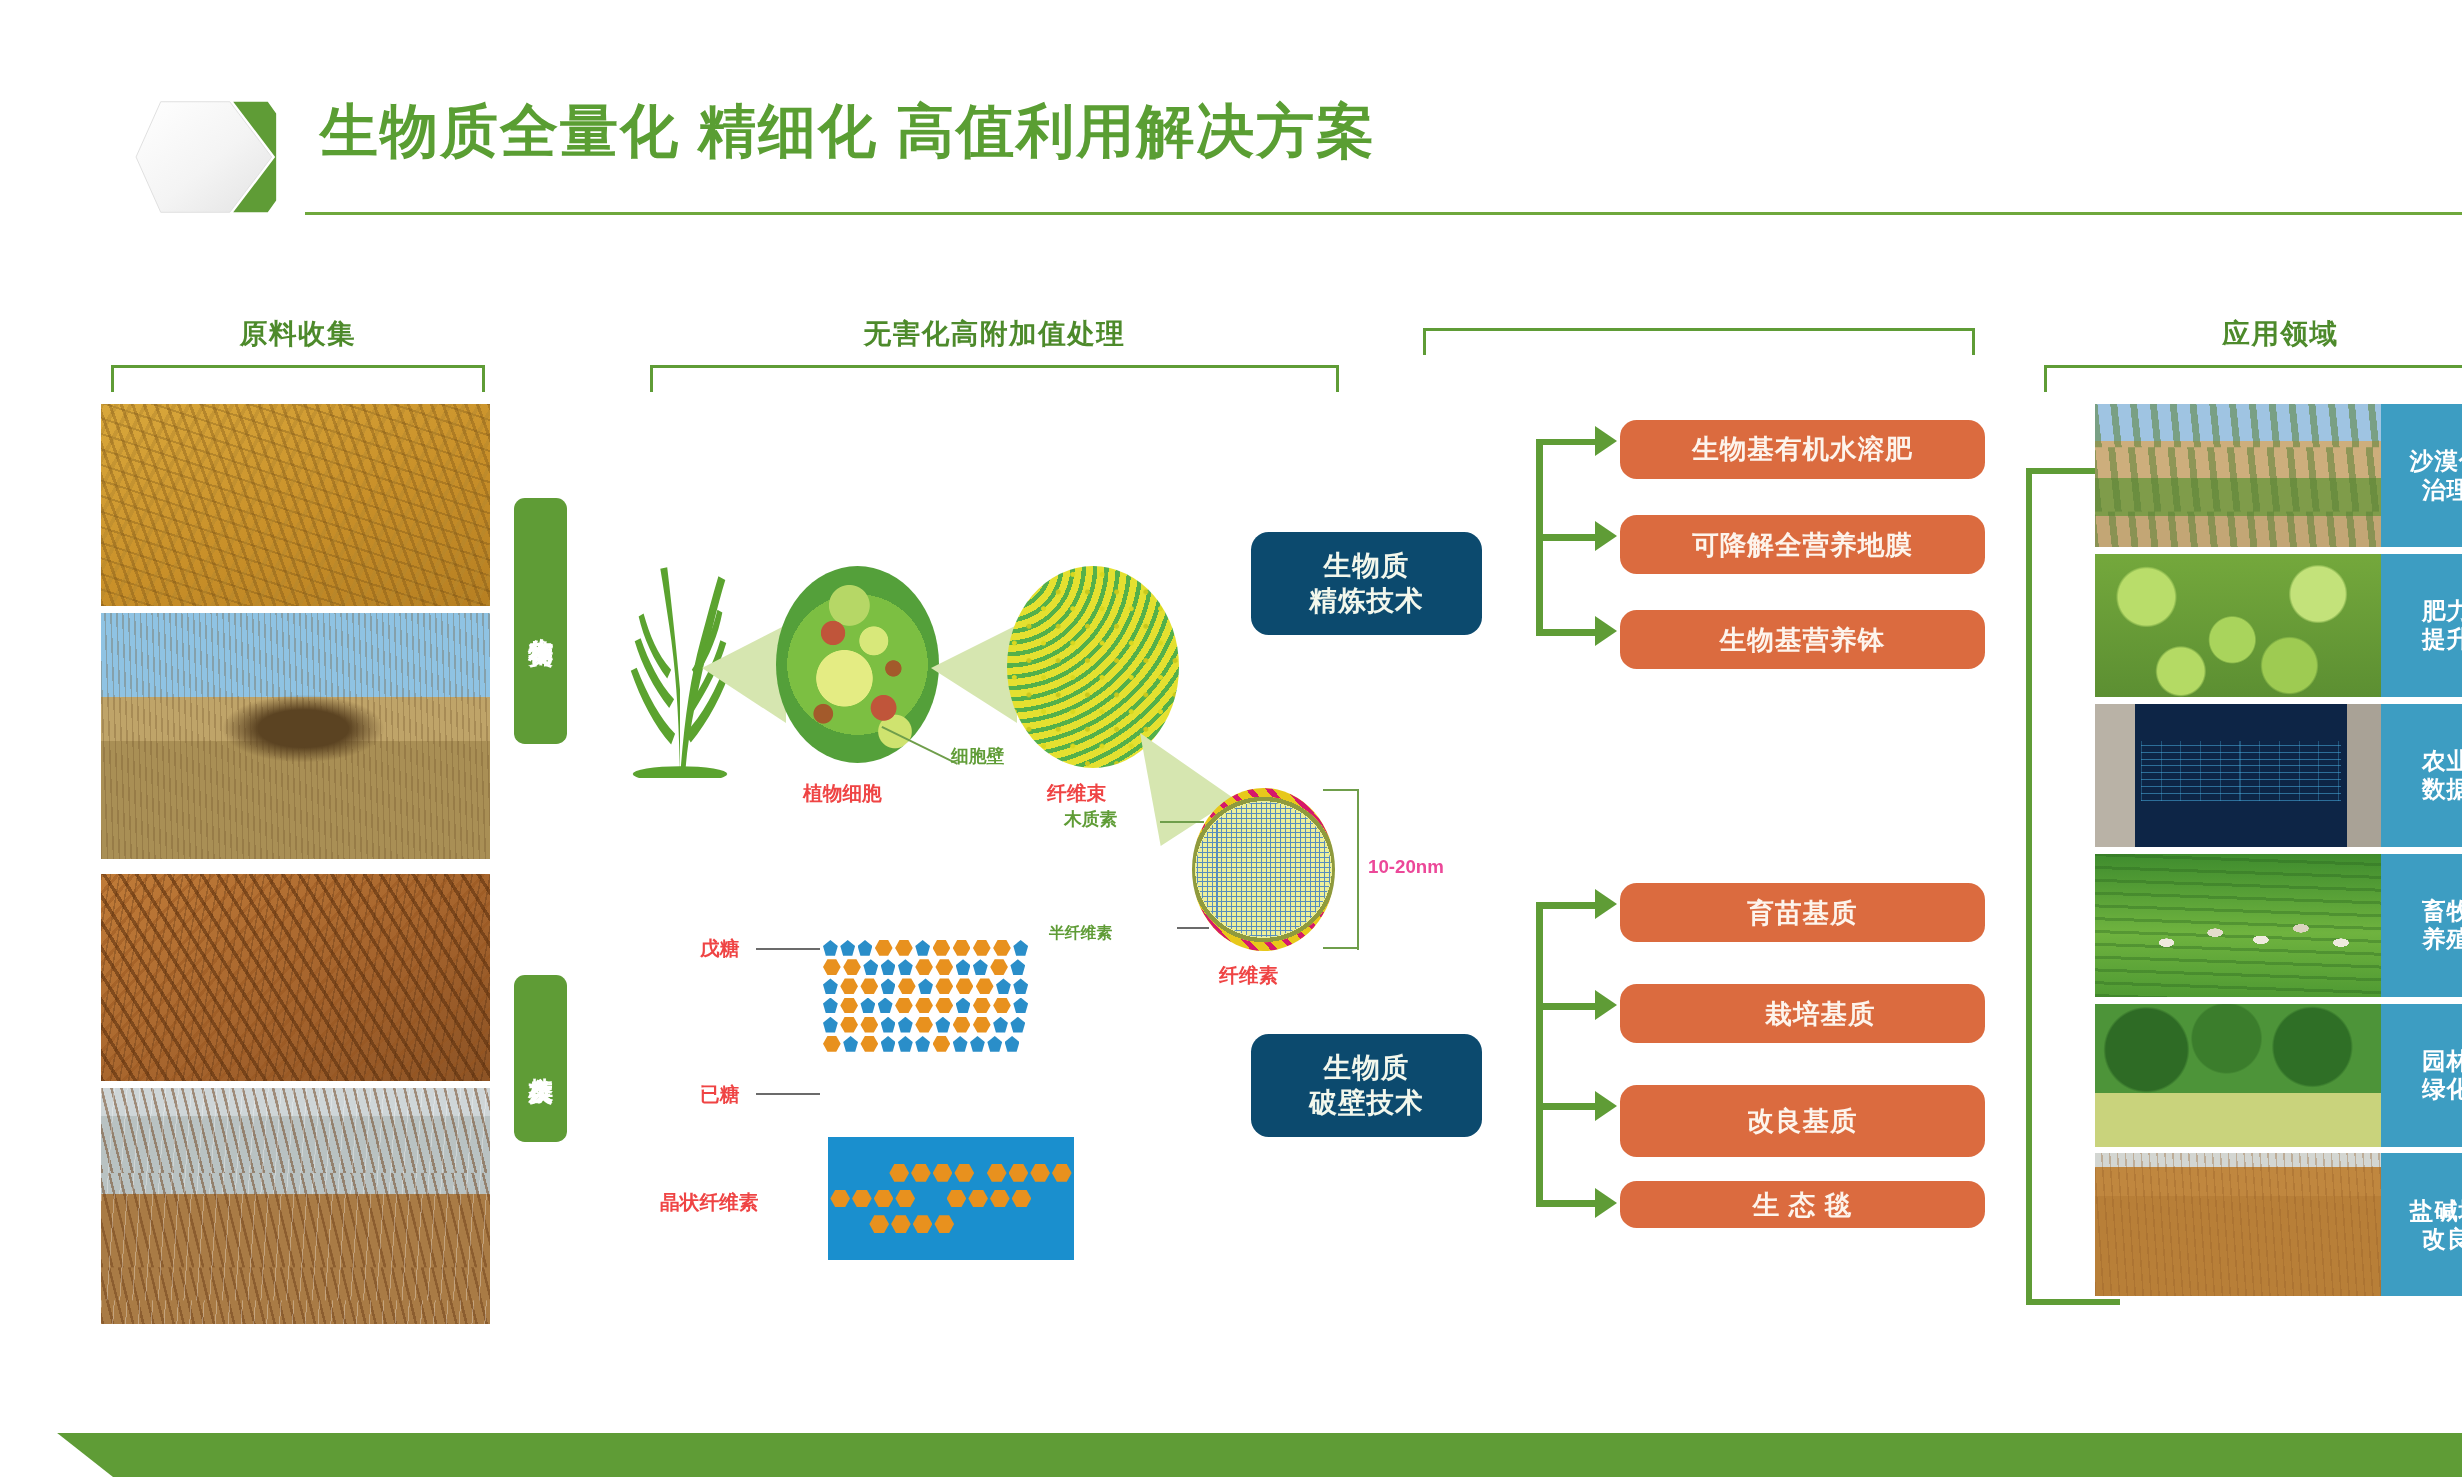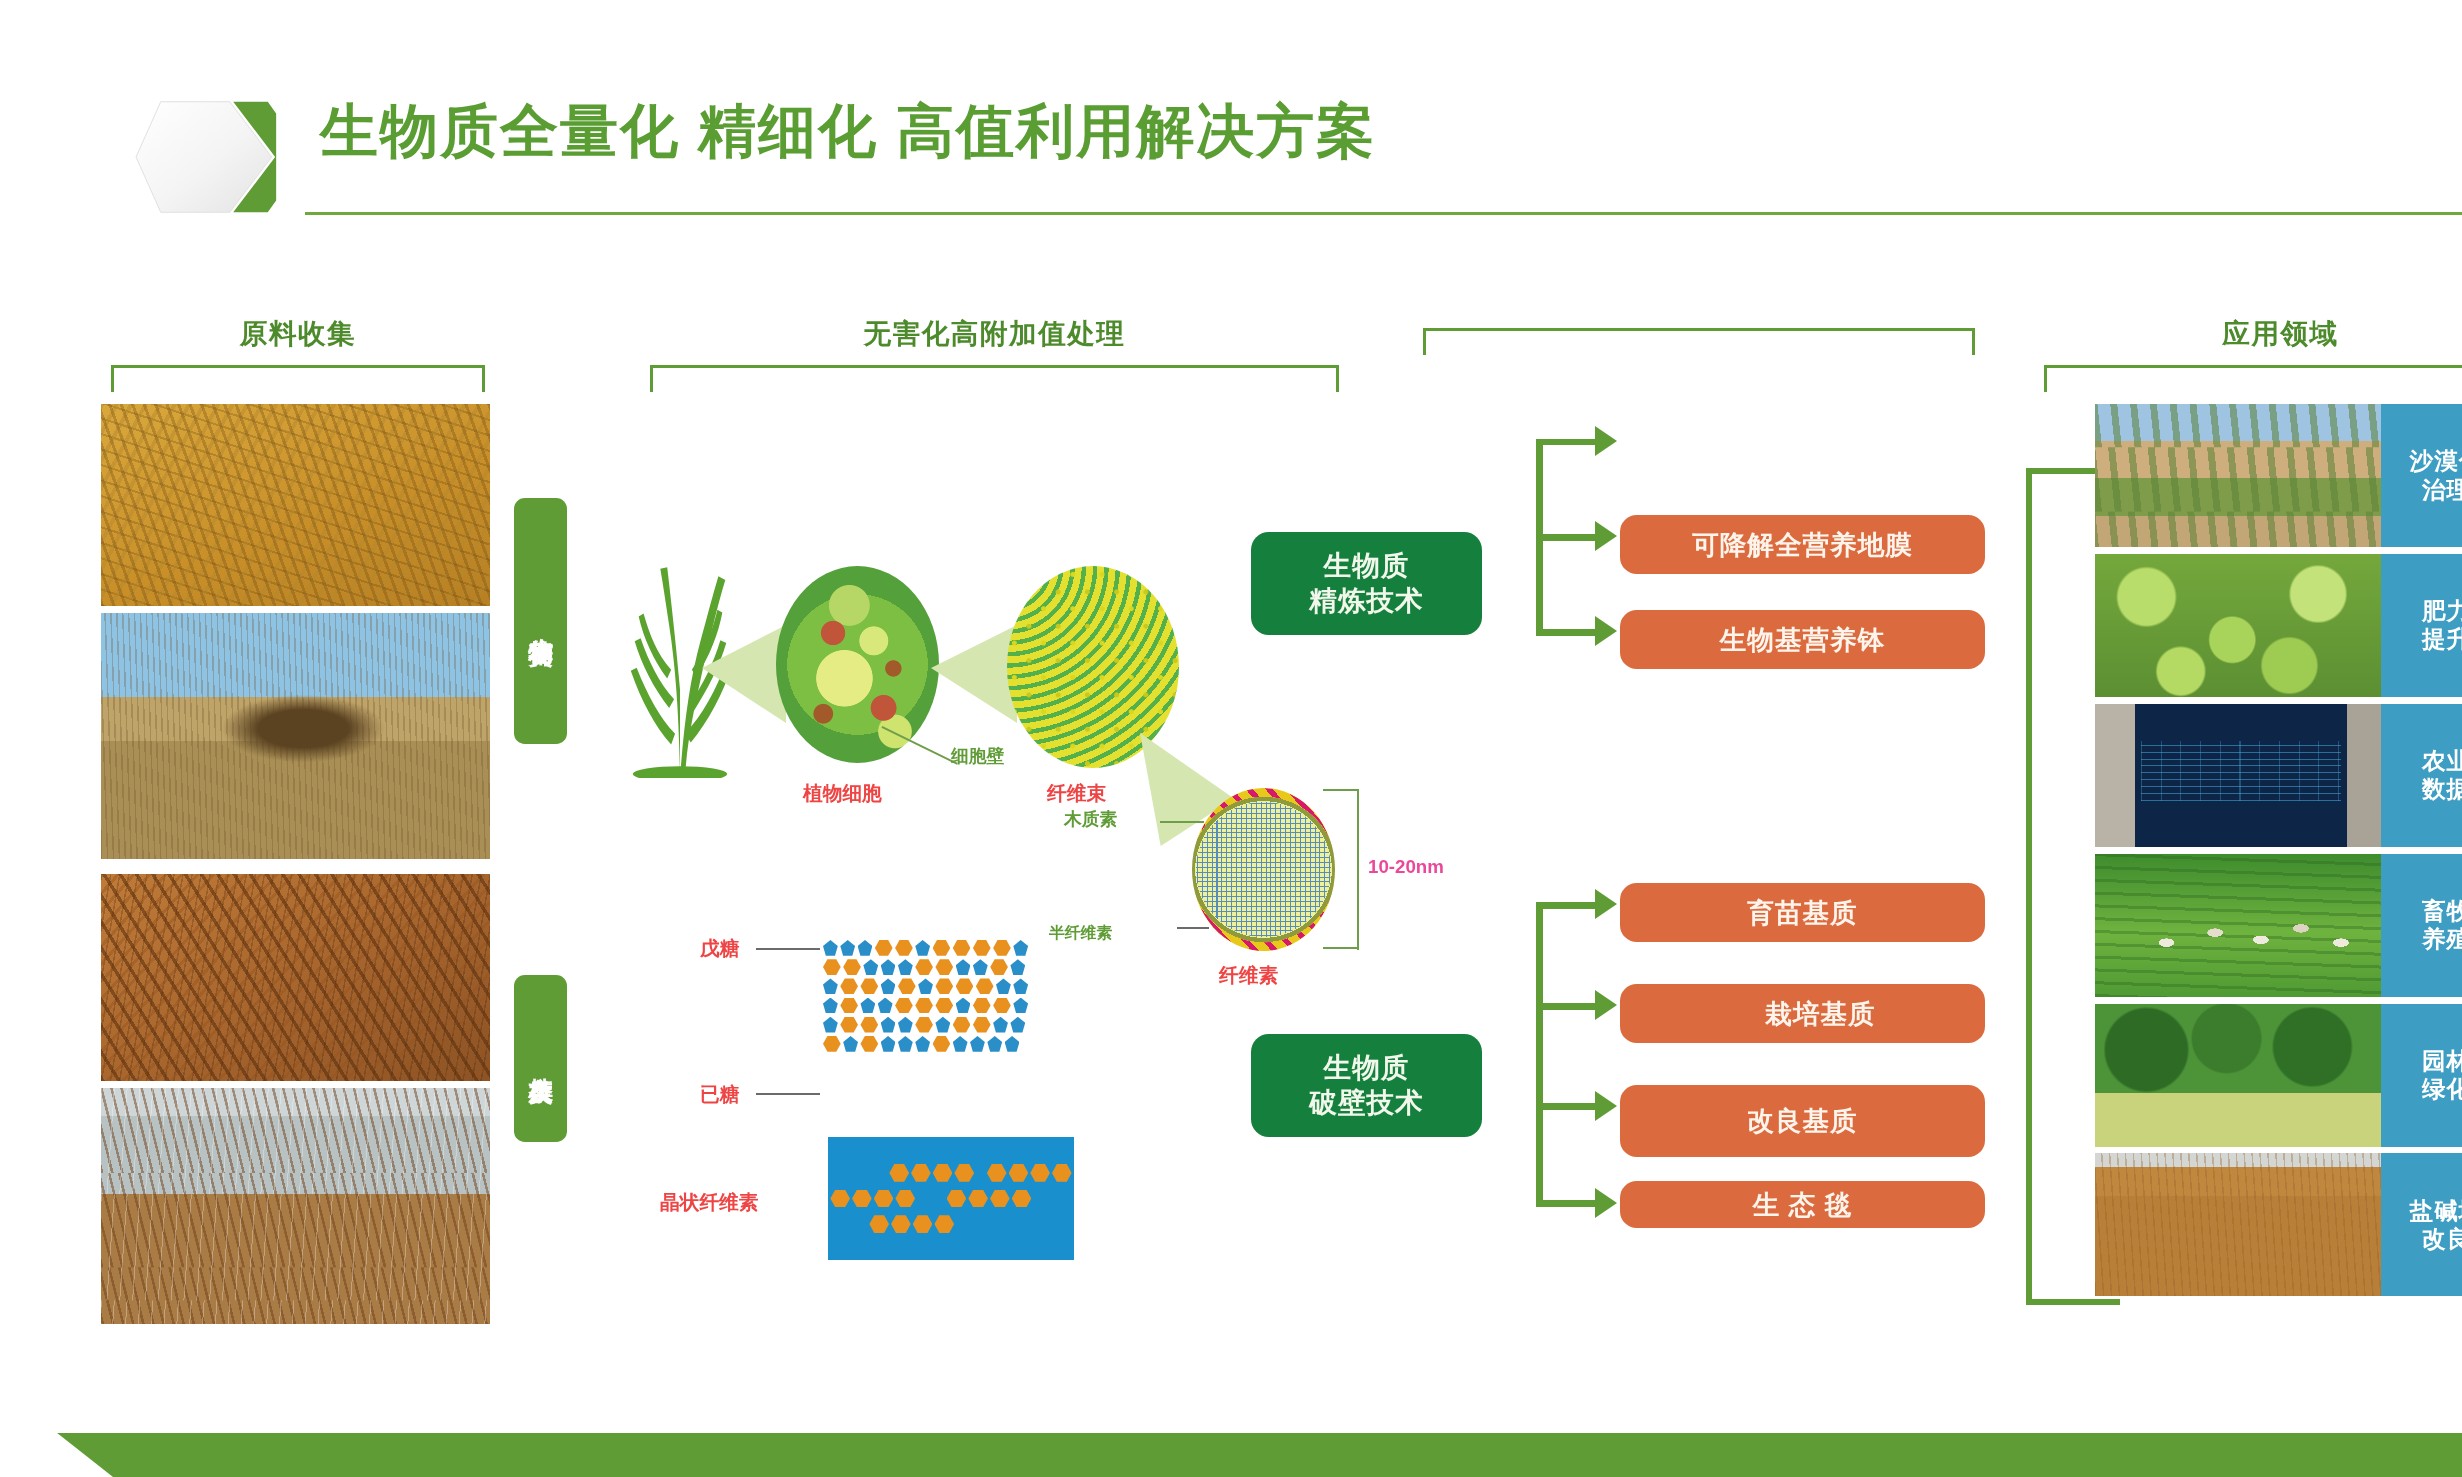--- a/index.html
+++ b/index.html
@@ -169,21 +169,21 @@
   .arrow-head {
     position: absolute; width: 0; height: 0;
     border-top: 15.8px solid transparent;
     border-bottom: 15.8px solid transparent;
     border-left: 22.7px solid #5f9c36;
   }
 
   
   .tech-box {
     position: absolute; width: 231px; border-radius: 17.7px;
-    background: #15803d; color: #f2f7ec;
+    background: #0c4a6e; color: #f2f7ec;
     font-size: 27.6px; font-weight: bold; line-height: 1.25; letter-spacing: 1px;
     display: flex; flex-direction: column; align-items: center; justify-content: center;
     text-align: center;
   }
 
   
   #apps { position: absolute; left: 2095px; top: 404px; width: 424px; }
   .app-row { display: flex; height: 143px; margin-bottom: 6.9px; }
   .app-photo { width: 286px; height: 100%; }
   .app-label {
@@ -460,20 +460,21 @@
 <div id="products">
 
   <div class="conn" style="left:-84px; top:24.6px; width:6.9px; height:197px;"></div>
   <div class="conn" style="left:-84px; top:24.6px; width:59px; height:6.9px;"></div>
   <div class="conn" style="left:-84px; top:120px; width:59px; height:6.9px;"></div>
   <div class="conn" style="left:-84px; top:215px; width:59px; height:6.9px;"></div>
   <div class="arrow-head" style="left:-24.6px; top:12.3px;"></div>
   <div class="arrow-head" style="left:-24.6px; top:107px;"></div>
   <div class="arrow-head" style="left:-24.6px; top:202px;"></div>
 
+  <div class="prod-pill" style="top:5.9px;  height:59px;">生物基有机水溶肥</div>
   <div class="prod-pill" style="top:101px; height:59px;">可降解全营养地膜</div>
   <div class="prod-pill" style="top:196px; height:59px;">生物基营养钵</div>
 
   <div class="conn" style="left:-84px; top:488px; width:6.9px; height:305px;"></div>
   <div class="conn" style="left:-84px; top:488px;  width:59px; height:6.9px;"></div>
   <div class="conn" style="left:-84px; top:589px; width:59px; height:6.9px;"></div>
   <div class="conn" style="left:-84px; top:689px; width:59px; height:6.9px;"></div>
   <div class="conn" style="left:-84px; top:786px; width:59px; height:6.9px;"></div>
   <div class="arrow-head" style="left:-24.6px; top:475px;"></div>
   <div class="arrow-head" style="left:-24.6px; top:576px;"></div>

